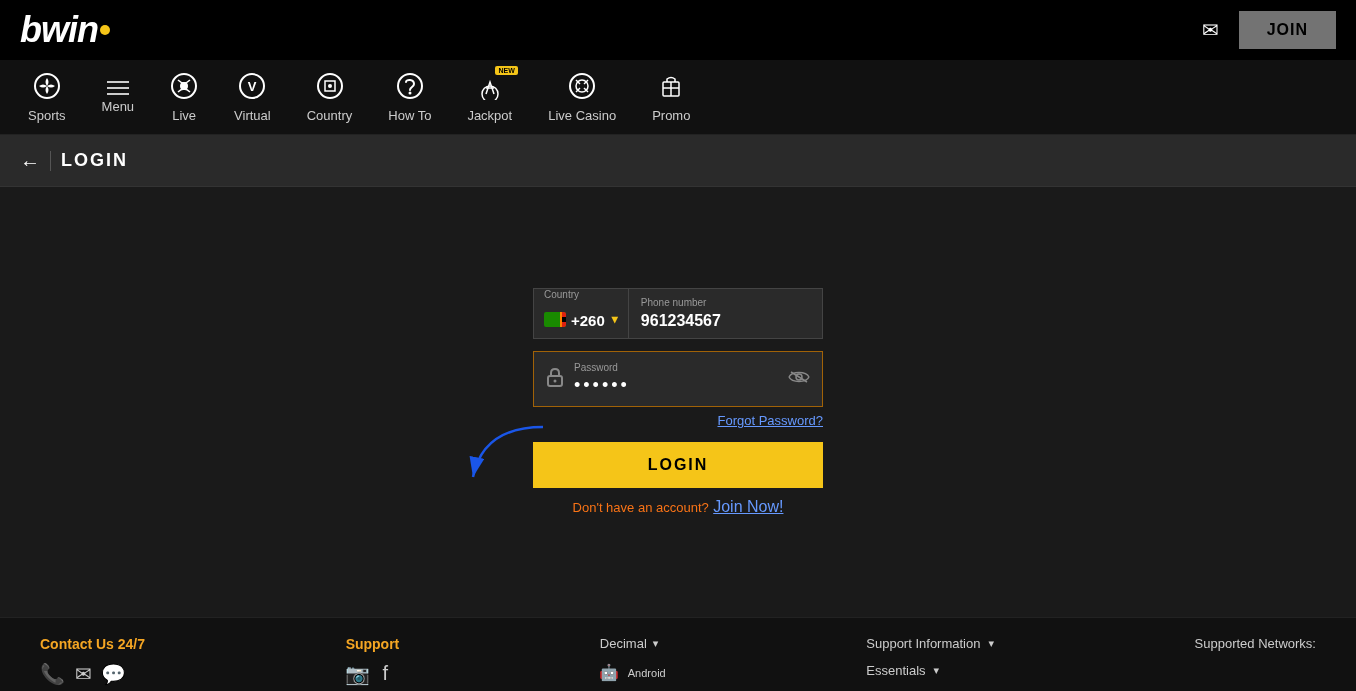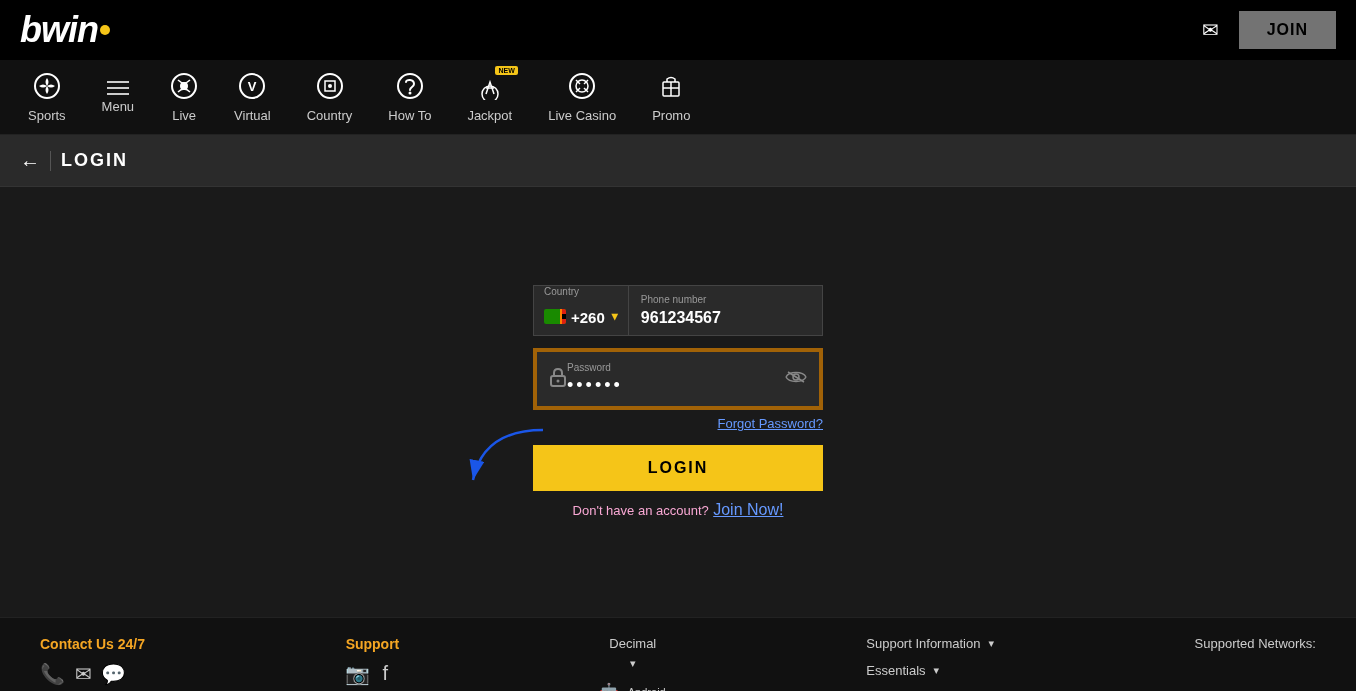--- a/index.html
+++ b/index.html
@@ -40,40 +40,40 @@
     .country-value { display: flex; align-items: flex-start; gap: 5px; margin-top: 14px; font-size: 15px; font-weight: bold; }
     .flag { width: 20px; height: 14px; background: linear-gradient(to bottom, #198a00 50%, #000 50%); border-radius: 2px; position: relative; overflow: hidden; }
     .chevron { color: #f5c518; font-size: 12px; margin-left: 2px; }
 
     .phone-field { background: #2a2a2a; border: 1px solid #444; border-left: none; color: #fff; padding: 8px 12px; flex: 1; position: relative; display: flex; flex-direction: column; justify-content: center; }
     .phone-label { font-size: 10px; color: #999; }
     .phone-input-display { font-size: 16px; font-weight: bold; color: #fff; margin-top: 4px; }
 
     
     .password-row { width: 100%; margin-bottom: 6px; }
-    .password-field { background: #2a2a2a; border: 4px solid #a16207; color: #fff; padding: 10px 12px; width: 100%; display: flex; align-items: center; position: relative; }
+    .password-field { background: #2a2a2a; border: 1px solid #a16207; color: #fff; padding: 10px 12px; width: 100%; display: flex; align-items: center; gap: 10px; position: relative; }
     .lock-icon { font-size: 18px; color: #888; }
     .password-inner { flex: 1; display: flex; flex-direction: column; }
     .password-label { font-size: 10px; color: #999; }
     .password-dots { font-size: 18px; color: #fff; letter-spacing: 3px; margin-top: 2px; }
     .eye-icon { color: #888; font-size: 18px; cursor: pointer; }
 
     .forgot-link { align-self: flex-end; color: #6699ff; font-size: 13px; text-decoration: underline; cursor: pointer; margin-bottom: 14px; }
 
     .login-btn { width: 100%; background: #f5c518; color: #000; font-weight: bold; font-size: 16px; letter-spacing: 2px; padding: 14px; border: none; cursor: pointer; margin-bottom: 10px; }
 
-    .register-text { font-size: 13px; color: #f9a8d4; }
+    .register-text { font-size: 13px; color: #f97316; }
     .register-link { color: #6699ff; text-decoration: underline; cursor: pointer; }
 
     
     .footer { background: #111; padding: 18px 40px; border-top: 1px solid #222; display: flex; align-items: flex-start; justify-content: space-between; }
     .footer-section { display: flex; flex-direction: column; gap: 6px; }
     .footer-title { color: #f5a623; font-size: 14px; font-weight: bold; cursor: pointer; }
     .footer-label { color: #ccc; font-size: 13px; }
-    .footer-dropdown { display: flex; align-items: center; gap: 6px; flex-direction: column; }
+    .footer-dropdown { display: flex; align-items: center; gap: 6px; }
     .dropdown-chevron { color: #ccc; font-size: 11px; }
     .support-row { display: flex; align-items: center; gap: 8px; color: #ccc; font-size: 14px; cursor: pointer; }
     .support-chevron { color: #ccc; font-size: 11px; }
   </style>
 </head>
 <body>
 
 <div class="header">
   <div class="logo">
     <span class="logo-text">bwin</span>

